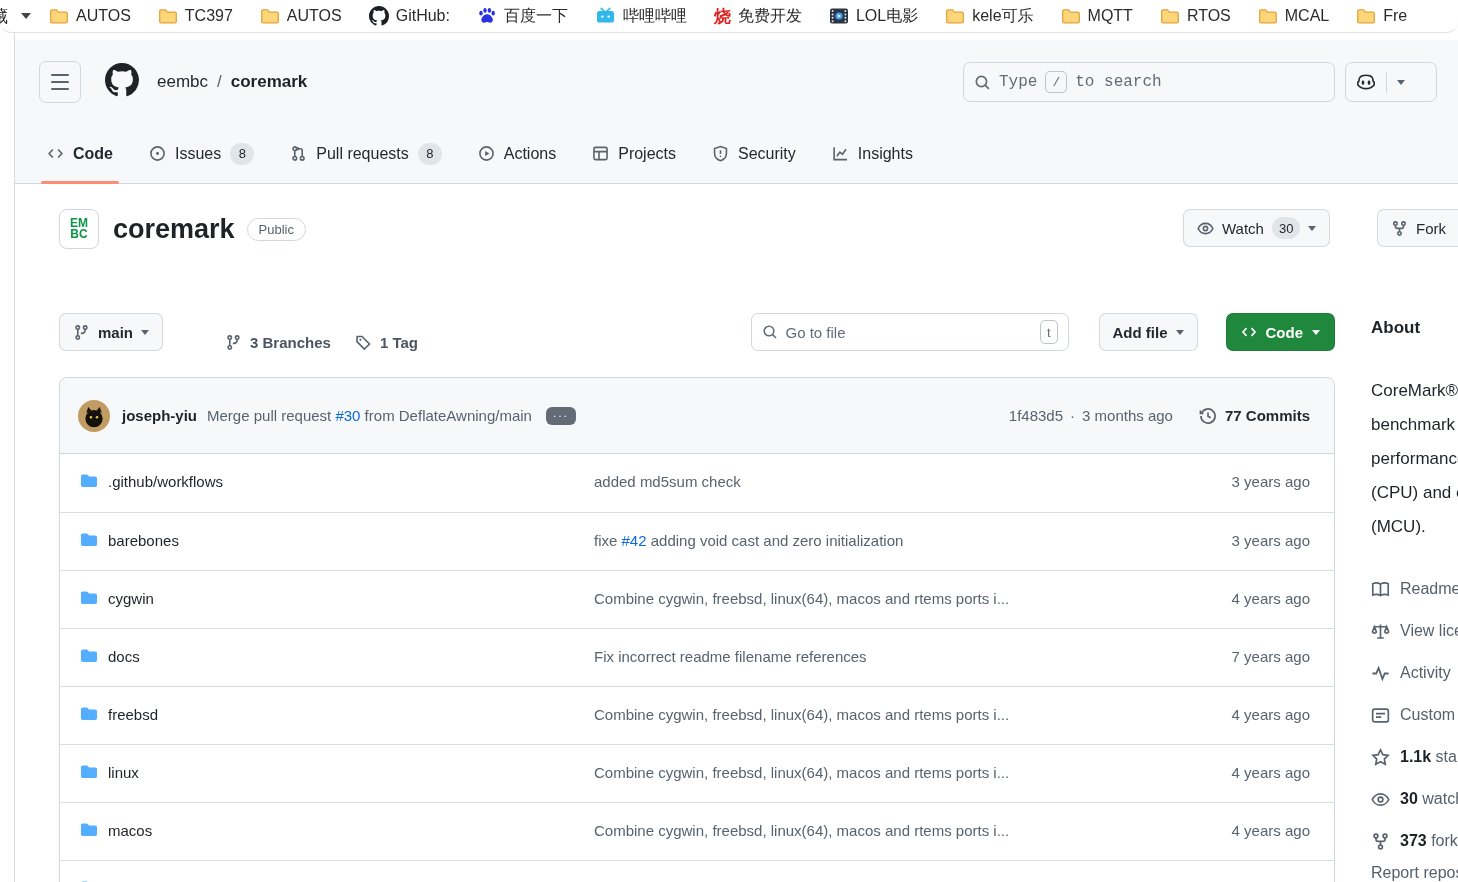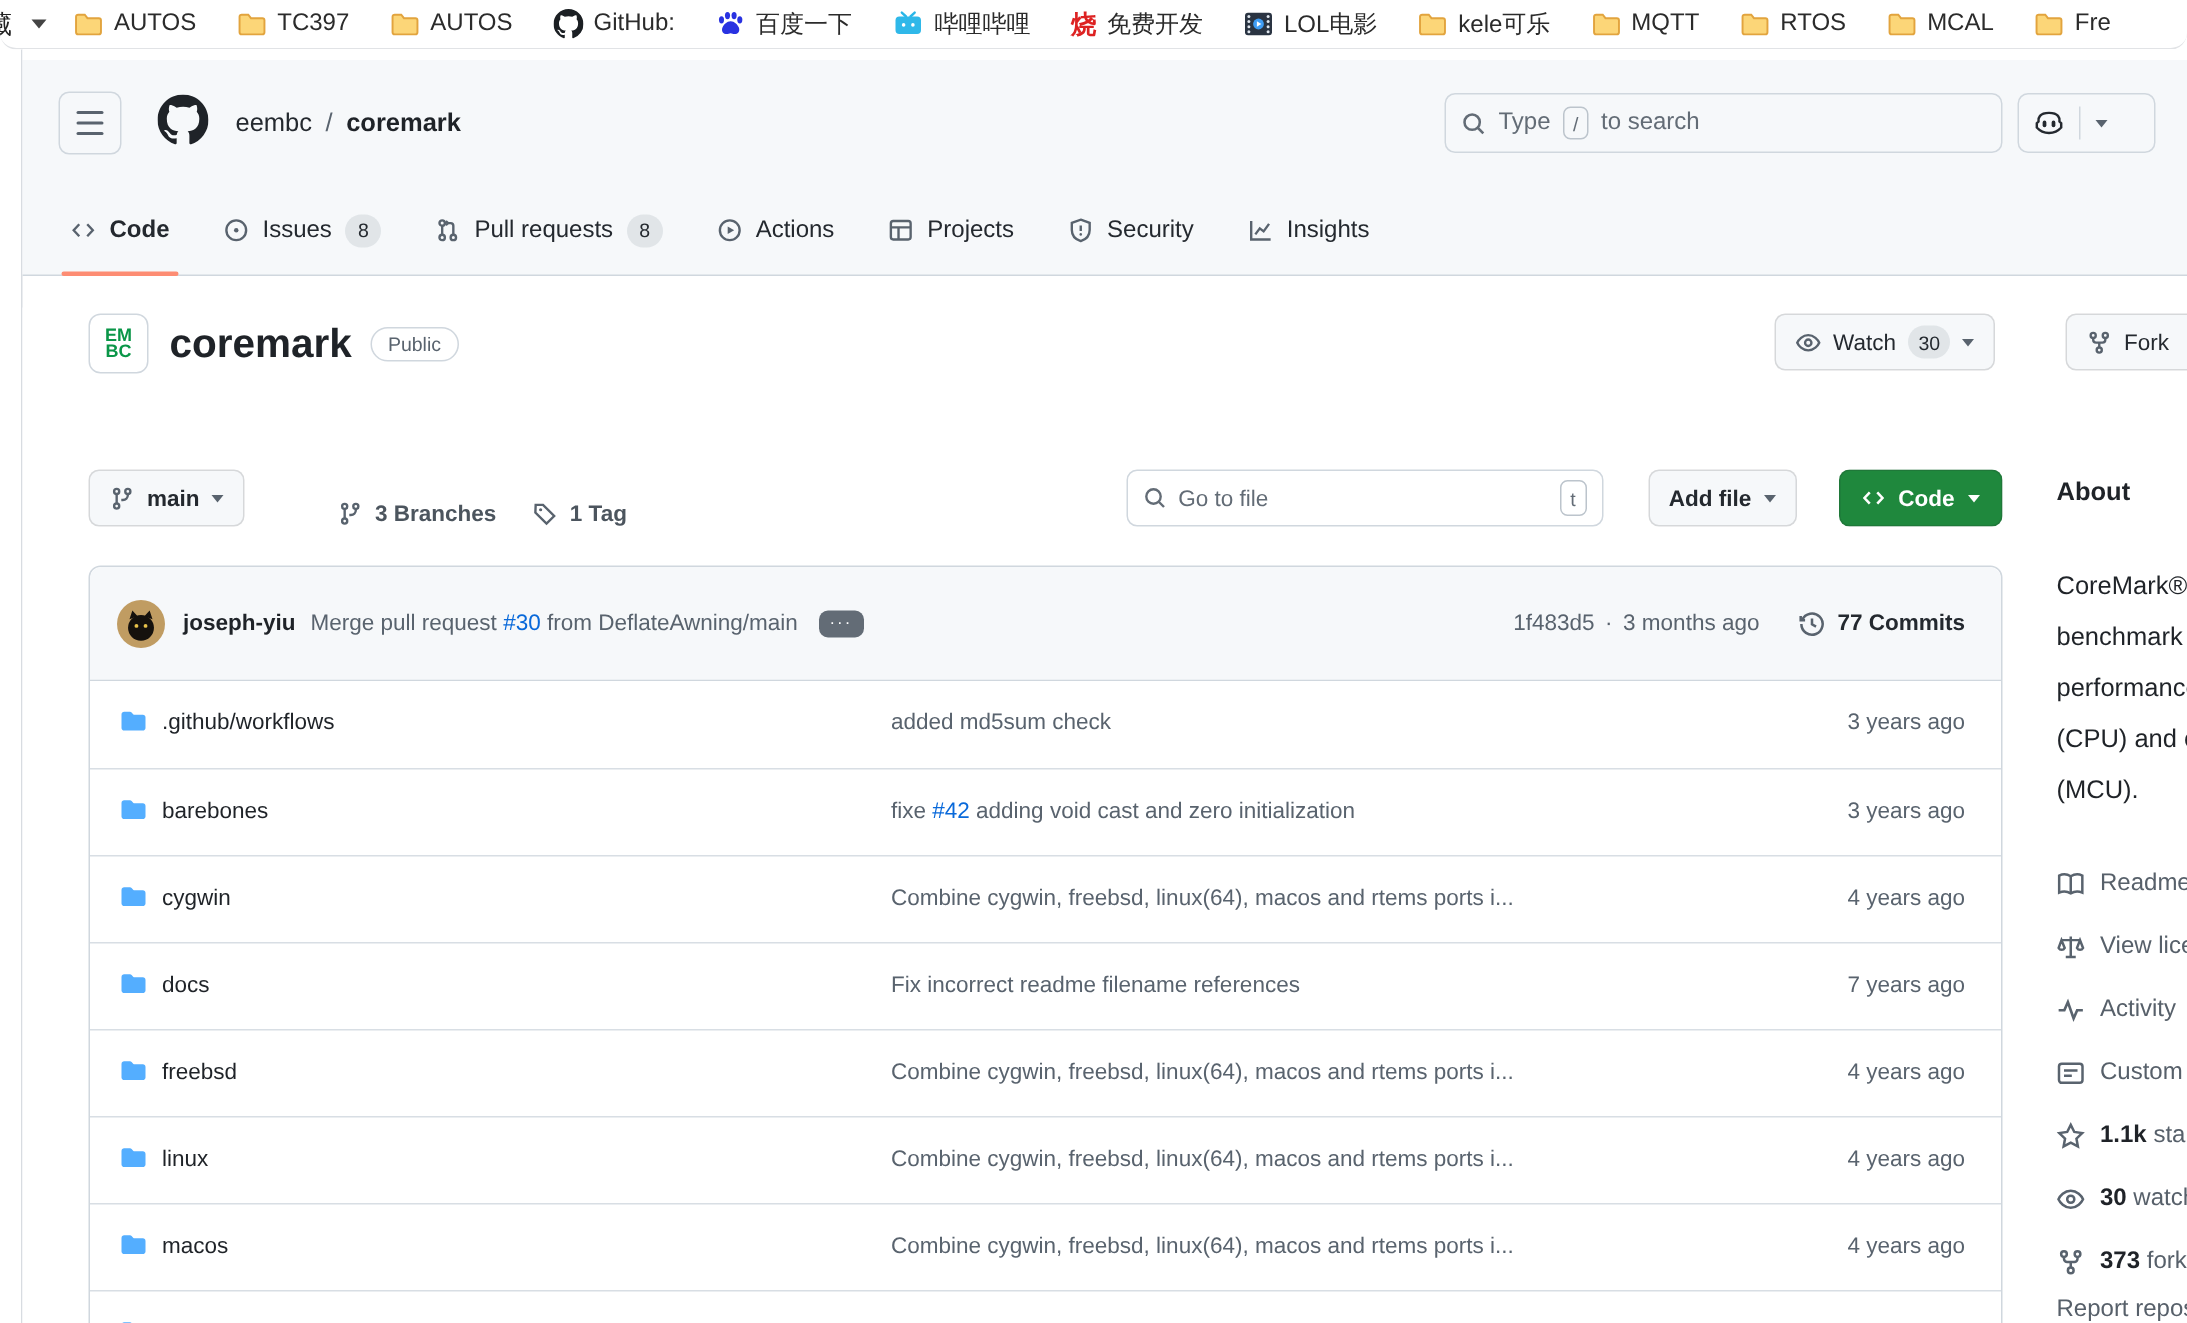--- a/index.html
+++ b/index.html
@@ -26,21 +26,21 @@
   .hamburger { width:42px; height:42px; border:1px solid #d0d7de; border-radius:7px; background:#f6f8fa;
     display:flex; flex-direction:column; justify-content:center; align-items:center; gap:5px; cursor:pointer; }
   .hamburger span { display:block; width:18px; height:2px; background:#59636e; border-radius:1px; }
   .gh-logo { margin:0 18px 0 24px; cursor:pointer; }
   .crumb { font-size:17px; display:flex; align-items:center; gap:9px; }
   .crumb .owner { color:#24292f; cursor:pointer; }
   .crumb .sep { color:#59636e; }
   .crumb .repo { font-weight:700; cursor:pointer; }
   .gh-header-right { margin-left:auto; display:flex; align-items:center; gap:10px; }
   .gh-search { width:372px; height:40px; border:1px solid #d0d7de; border-radius:7px; background:#f6f8fa;
-    display:flex; align-items:center; padding:0 10px; gap:8px; color:#636c76; font-size:16px; cursor:text; }
+    display:flex; align-items:center; padding:0 10px; gap:8px; color:#636c76; font-size:16px; cursor:text;font-family:Liberation Mono, monospace; }
   .kbd { border:1px solid #bcc4cc; border-radius:5px; padding:0 6px; font-size:13px; height:22px;
     display:inline-flex; align-items:center; color:#636c76; background:transparent; }
   .copilot-btn { height:40px; border:1px solid #d0d7de; border-radius:7px; background:#f6f8fa;
     display:flex; align-items:center; padding:0 10px; gap:10px; cursor:pointer; width:92px; }
   .copilot-div { width:1px; height:22px; background:#d0d7de; }
 
   
   .gh-nav { height:60px; background:#f6f8fa; border-bottom:1px solid #d0d7de;
     display:flex; align-items:stretch; padding:0 14px; }
   .tab { position:relative; display:flex; align-items:center; gap:9px; padding:0 12px; margin:0 6px;

